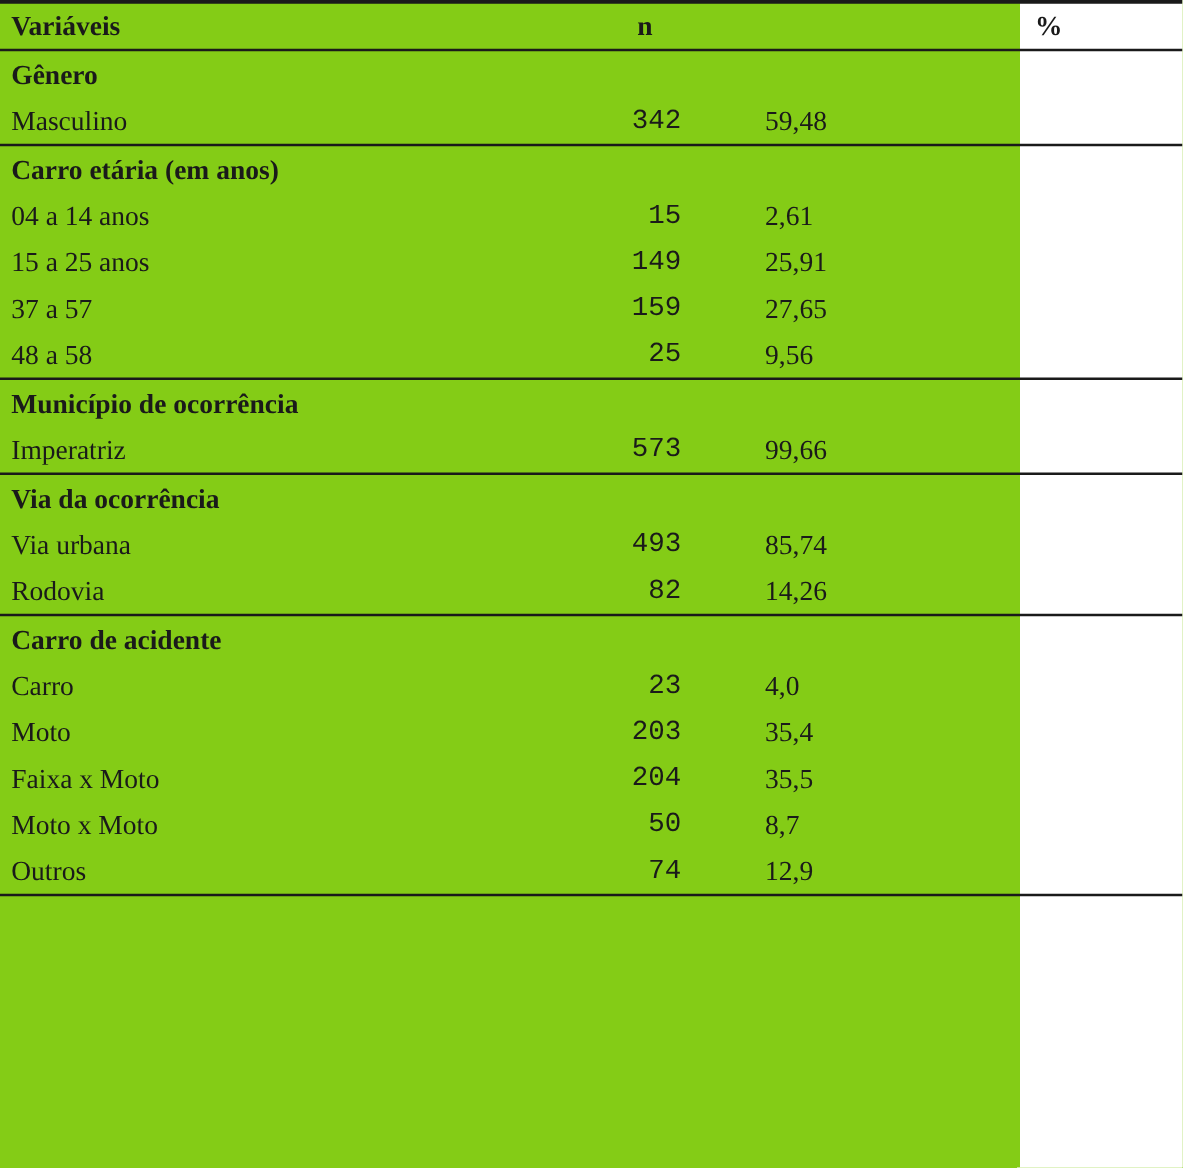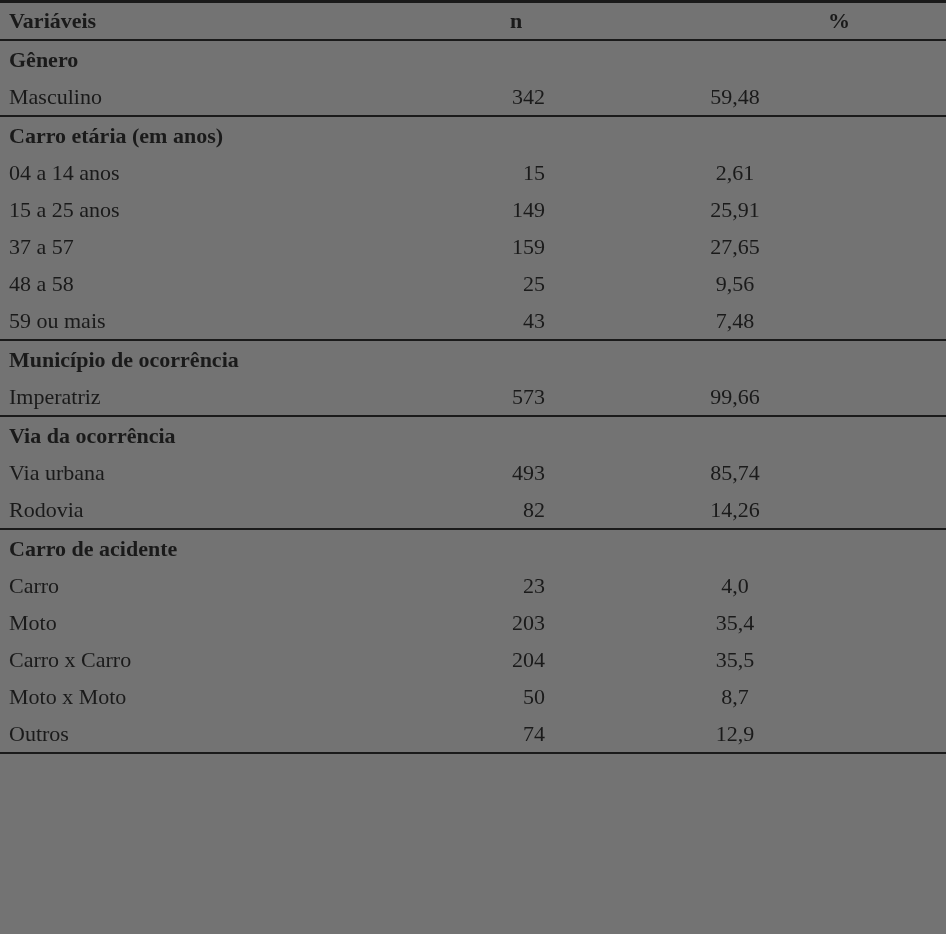--- a/index.html
+++ b/index.html
@@ -4,23 +4,23 @@
 <style>
   html, body {
     margin: 0;
     padding: 0;
     background: #ffffff;
     width: 946px;
     height: 934px;
     overflow: hidden;
   }
   .page {
-    width: 946px;
+    width: 816px;
     height: 934px;
-    background: #737373;
+    background: #84cc16;
     font-family: "Liberation Serif", "DejaVu Serif", serif;
     color: #1a1a1a;
   }
   table.stats {
     width: 946px;
     border-collapse: collapse;
     table-layout: fixed;
     font-size: 22px;
     color: #1a1a1a;
     border-top: 3px solid #1a1a1a;
@@ -37,22 +37,22 @@
     font-weight: normal;
     white-space: nowrap;
     overflow: hidden;
   }
   thead th { height: 36px; font-weight: bold; }
   thead tr { border-bottom: 2px solid #1a1a1a; }
 
   .col-label { text-align: left; padding-left: 9px; }
   th.col-n   { text-align: center; }
   th.col-pct { text-align: right; padding-right: 96px; }
-  td.col-n   { text-align: right; padding-right: 67px; }
-  td.col-pct { text-align: center; padding-right: 88px; }
+  td.col-n   { text-align: right; padding-right: 67px; font-family: Liberation Mono, monospace; }
+  td.col-pct { text-align: left; padding-right: 88px; }
 
   tr.section-row { border-top: 2px solid #1a1a1a; }
   td.section-title { font-weight: bold; }
 </style>
 </head>
 <body>
 
 <div class="page">
   <table class="stats">
     <colgroup>
@@ -92,25 +92,20 @@
         <tr>
           <td class="col-label">37 a 57</td>
           <td class="col-n">159</td>
           <td class="col-pct">27,65</td>
         </tr>
         <tr>
           <td class="col-label">48 a 58</td>
           <td class="col-n">25</td>
           <td class="col-pct">9,56</td>
         </tr>
-        <tr>
-          <td class="col-label">59 ou mais</td>
-          <td class="col-n">43</td>
-          <td class="col-pct">7,48</td>
-        </tr>
         <tr class="section-row">
           <td colspan="3" class="col-label section-title">Município de ocorrência</td>
         </tr>
         <tr>
           <td class="col-label">Imperatriz</td>
           <td class="col-n">573</td>
           <td class="col-pct">99,66</td>
         </tr>
         <tr class="section-row">
           <td colspan="3" class="col-label section-title">Via da ocorrência</td>
@@ -132,21 +127,21 @@
           <td class="col-label">Carro</td>
           <td class="col-n">23</td>
           <td class="col-pct">4,0</td>
         </tr>
         <tr>
           <td class="col-label">Moto</td>
           <td class="col-n">203</td>
           <td class="col-pct">35,4</td>
         </tr>
         <tr>
-          <td class="col-label">Carro x Carro</td>
+          <td class="col-label">Faixa x Moto</td>
           <td class="col-n">204</td>
           <td class="col-pct">35,5</td>
         </tr>
         <tr>
           <td class="col-label">Moto x Moto</td>
           <td class="col-n">50</td>
           <td class="col-pct">8,7</td>
         </tr>
         <tr>
           <td class="col-label">Outros</td>

